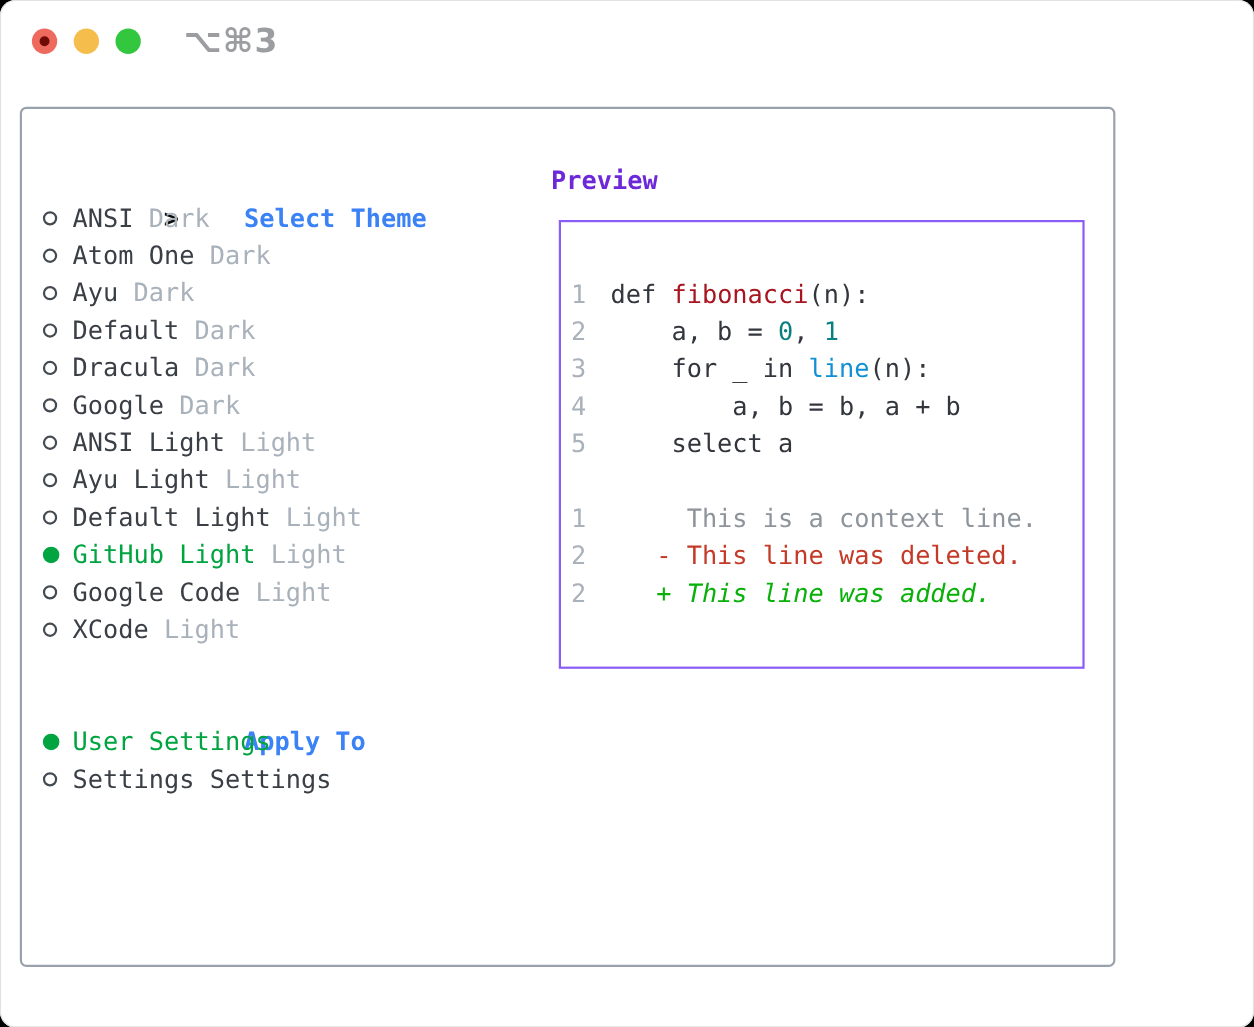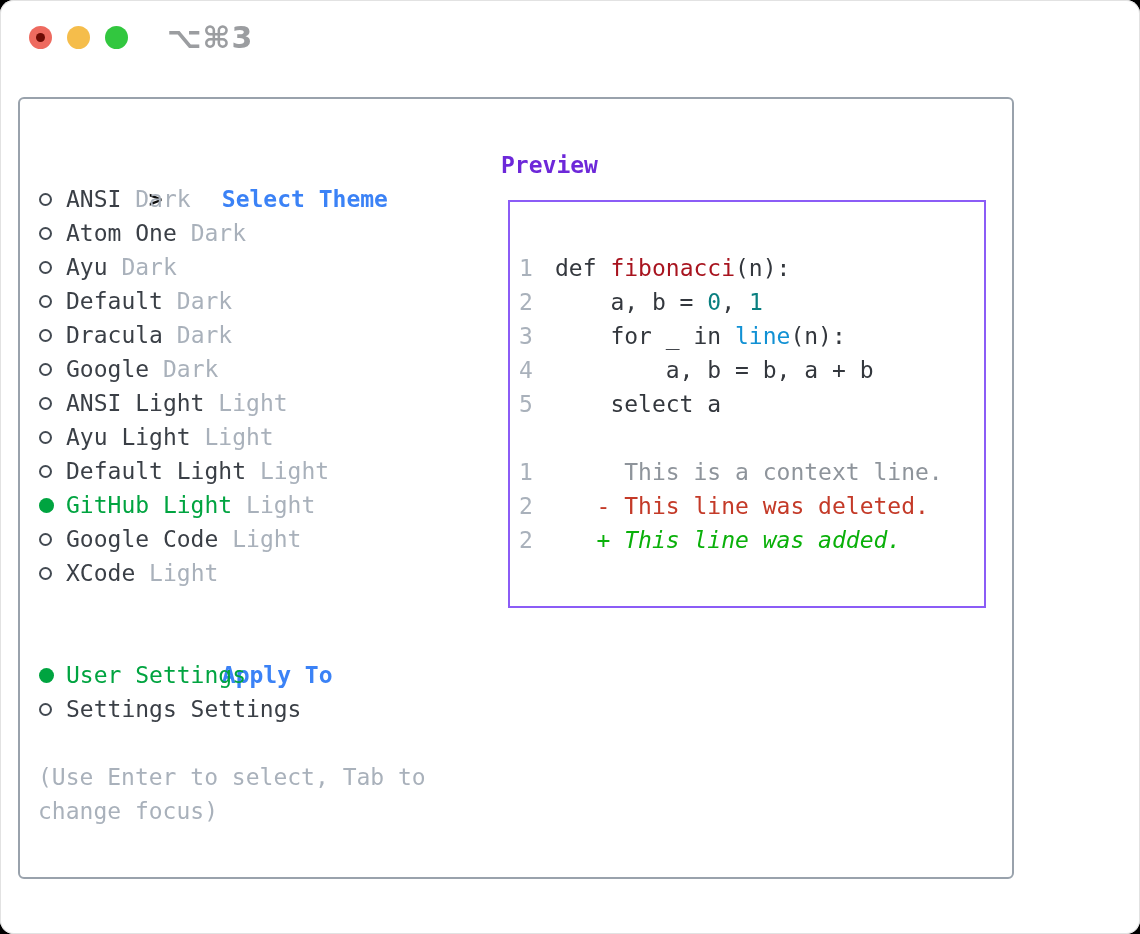--- a/index.html
+++ b/index.html
@@ -114,21 +114,20 @@
 
       <div class="row apply-header">
         <span class="header-label">Apply To</span>
       </div>
 
       <div id="apply-options">
           <div class="row"><span class="bullet"><span class="circle filled"></span></span><span class="name selected">User Settings</span></div>
           <div class="row"><span class="bullet"><span class="circle"></span></span><span class="name">Settings Settings</span></div>
         </div>
 
-      <div class="hint">(Use Enter to select, Tab to change focus)</div>
     </div>
 
     <div class="preview-label">Preview</div>
 
     <div class="preview-box">
       <div id="code-lines">
           <div class="code-line"><span class="gutter">1</span><span class="seg-code">def </span><span class="seg-func">fibonacci</span><span class="seg-code">(n):</span></div>
           <div class="code-line"><span class="gutter">2</span><span class="seg-code">    a, b = </span><span class="seg-num">0</span><span class="seg-code">, </span><span class="seg-num">1</span></div>
           <div class="code-line"><span class="gutter">3</span><span class="seg-code">    for _ in </span><span class="seg-builtin">line</span><span class="seg-code">(n):</span></div>
           <div class="code-line"><span class="gutter">4</span><span class="seg-code">        a, b = b, a + b</span></div>

